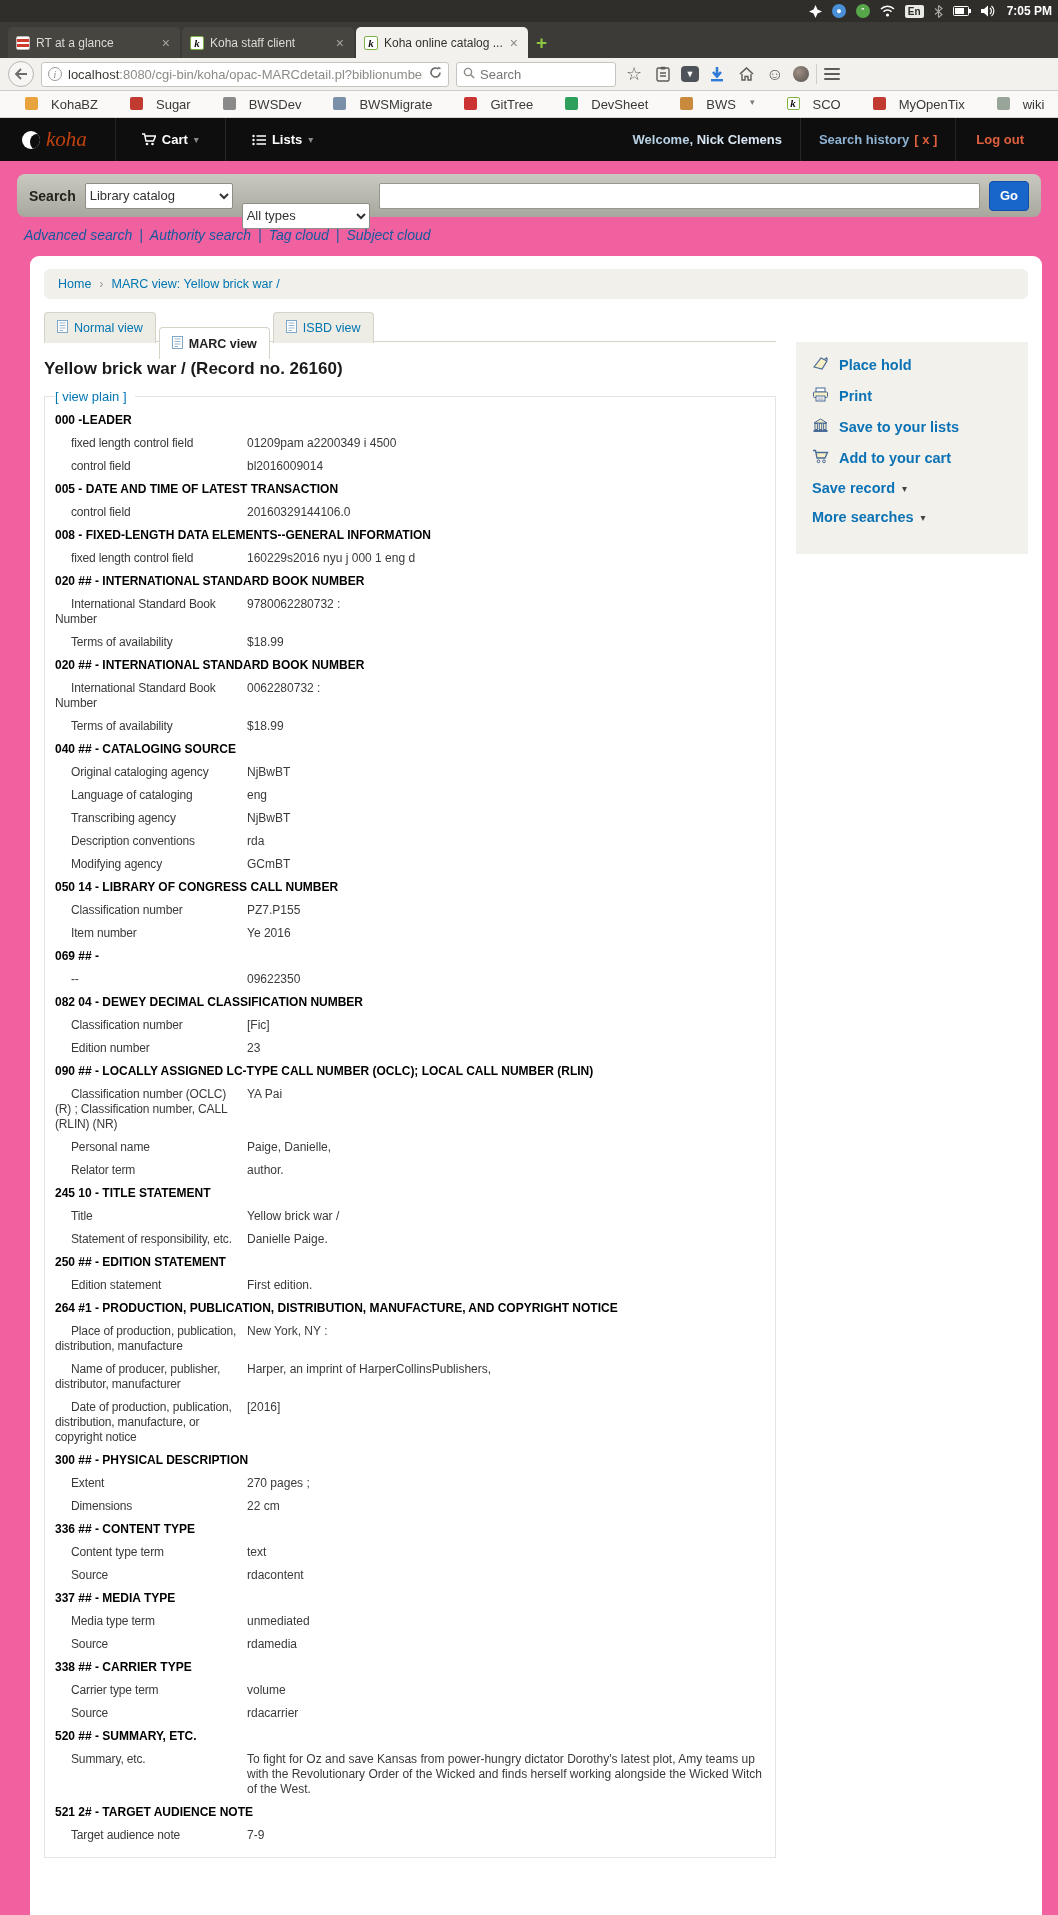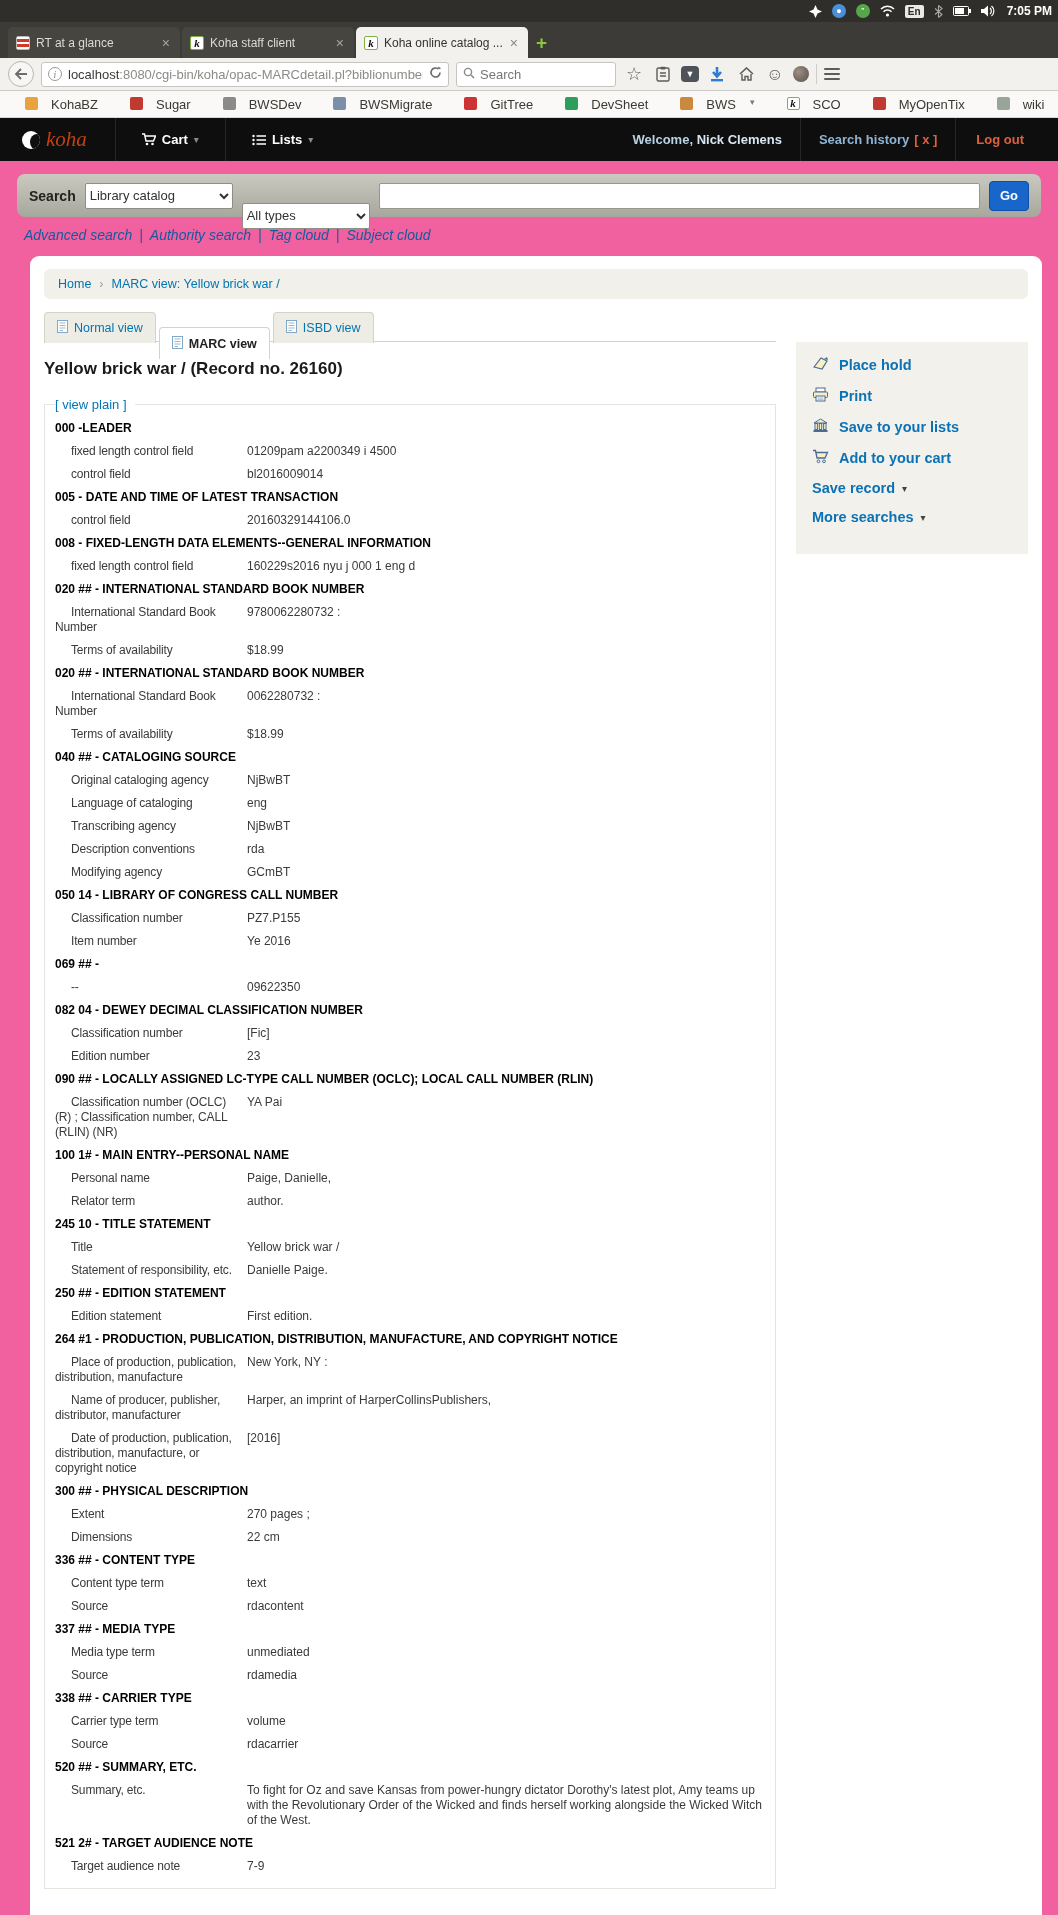--- a/index.html
+++ b/index.html
@@ -120,21 +120,21 @@
   .side-menu { display:flex; align-items:center; gap:7px; margin-bottom:13px; color:#0B72B5;
                font-size:14.5px; font-weight:bold; }
   .side-menu .caret { color:#444; font-size:10px; }
 
   .vtabs { border-bottom:1px solid #D5D3C8; height:31px; white-space:nowrap; }
   .vtab { display:inline-flex; align-items:center; gap:6px; padding:7px 12px 7px; font-size:12.5px;
           border:1px solid #D5D3C8; border-bottom:none; border-radius:4px 4px 0 0; background:#EDECE5;
           margin-right:3px; color:#0076B2; text-decoration:none; height:31px; vertical-align:bottom; }
   .vtab.active { background:#fff; font-weight:bold; color:#222; height:32px; position:relative; top:16px; }
 
-  h1.rectitle { font-size:17px; color:#1A1A1A; margin:17px 0 16px; font-weight:bold; }
+  h1.rectitle { font-size:17px; color:#1A1A1A; margin:17px 0 8px; font-weight:bold; }
 
   fieldset.marcbox { border:1px solid #E5E4DF; padding:0 10px 14px; }
   fieldset.marcbox legend { padding:0 8px 0 0; }
   fieldset.marcbox legend a { color:#0076B2; font-size:13px; text-decoration:none; }
   .m-tag { font-weight:bold; font-size:12px; color:#000; margin-top:8px; line-height:15px; }
   .m-row { display:flex; margin-top:8px; font-size:12px; color:#3A3A3A; line-height:15px; }
   .m-label { width:192px; flex:none; padding-right:10px; text-indent:16px; letter-spacing:-0.15px; }
   .m-value { flex:1; min-width:0; }
 </style>
 </head>
@@ -458,21 +458,20 @@
               </div>
               <div class="m-row">
                 <div class="m-label">Edition number</div>
                 <div class="m-value">23</div>
               </div>
               <div class="m-tag">090 ## - LOCALLY ASSIGNED LC-TYPE CALL NUMBER (OCLC); LOCAL CALL NUMBER (RLIN)</div>
               <div class="m-row">
                 <div class="m-label">Classification number (OCLC) (R) ; Classification number, CALL (RLIN) (NR)</div>
                 <div class="m-value">YA Pai</div>
               </div>
-              <div class="m-tag">100 1# - MAIN ENTRY--PERSONAL NAME</div>
               <div class="m-row">
                 <div class="m-label">Personal name</div>
                 <div class="m-value">Paige, Danielle,</div>
               </div>
               <div class="m-row">
                 <div class="m-label">Relator term</div>
                 <div class="m-value">author.</div>
               </div>
               <div class="m-tag">245 10 - TITLE STATEMENT</div>
               <div class="m-row">

